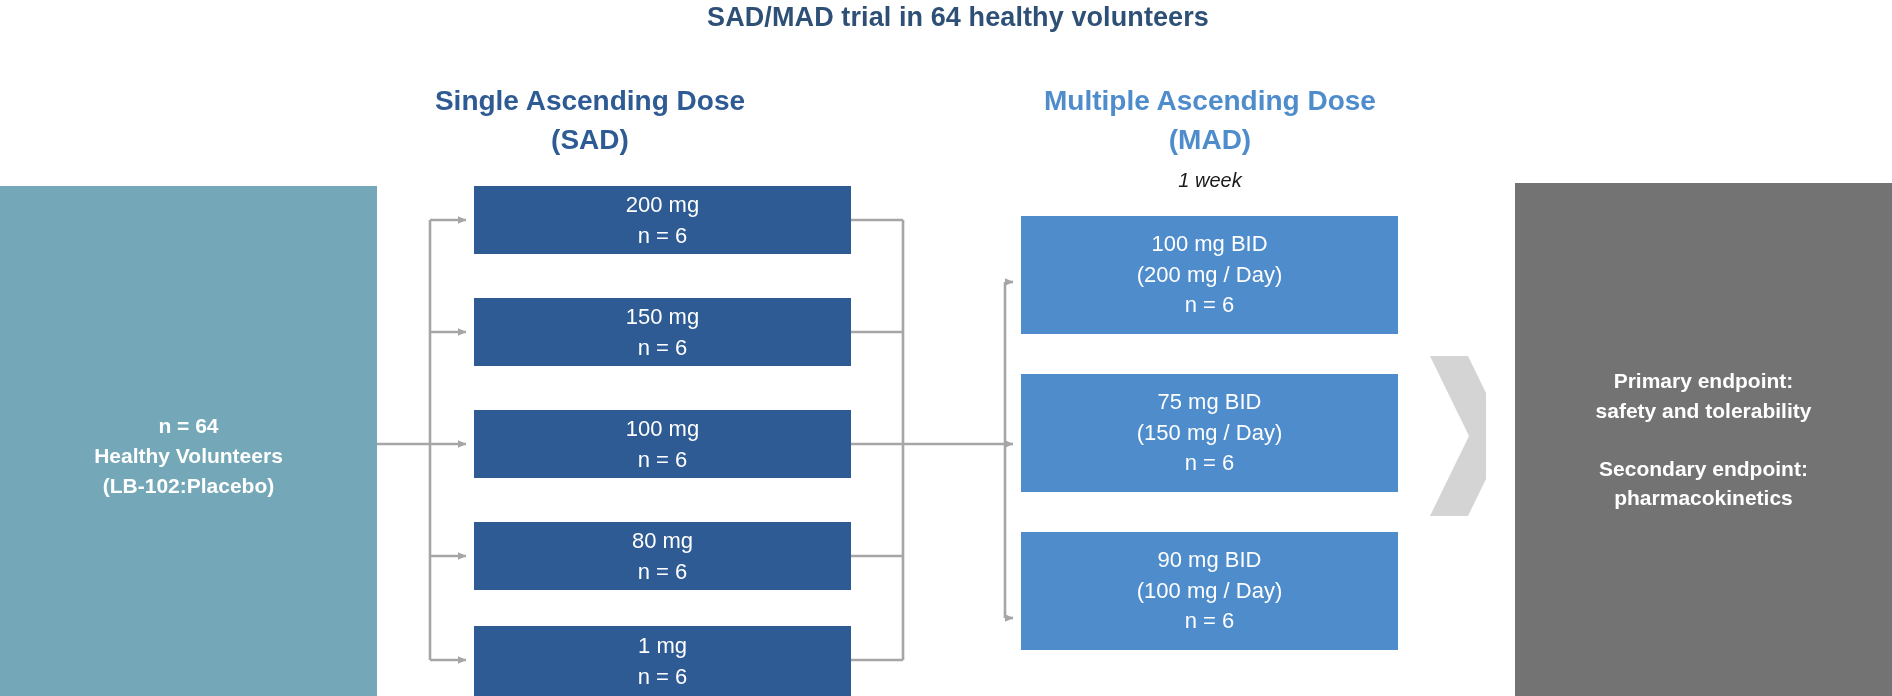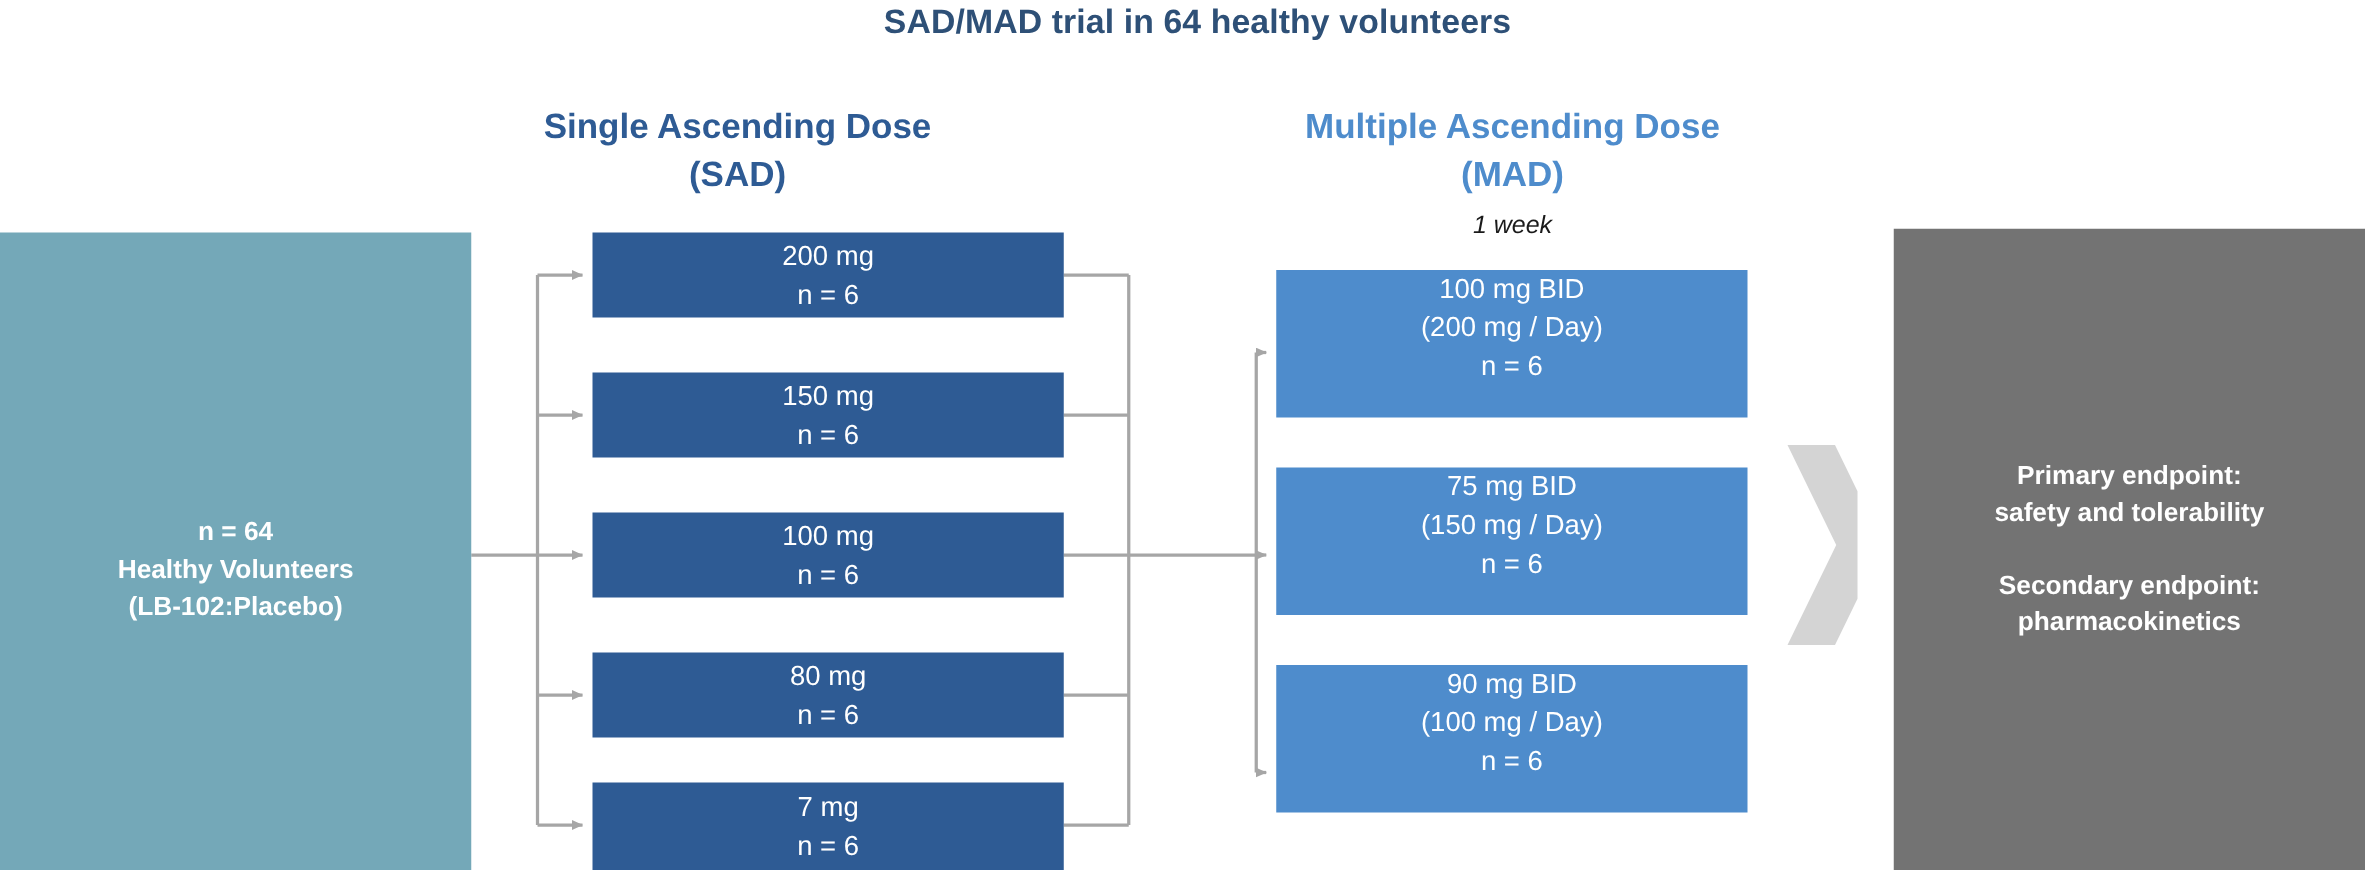--- a/index.html
+++ b/index.html
@@ -114,21 +114,21 @@
     width: 377px;
   }
 
   .sad-box { background: #2E5B94; height: 68px; }
 
   .mad-box {
     position: absolute;
     display: flex;
     flex-direction: column;
     align-items: center;
-    justify-content: flex-start;
+    justify-content: center;
     color: #ffffff;
     text-align: center;
     font-size: 22px;
     line-height: 1.40;
     left: 1021px;
     width: 377px;
     height: 118px;
     background: #4E8CCC;
   }
 
@@ -221,21 +221,21 @@
   </div>
   <div class="dose-box sad-box" style="top:410px">
     <div>100 mg</div>
     <div>n = 6</div>
   </div>
   <div class="dose-box sad-box" style="top:522px">
     <div>80 mg</div>
     <div>n = 6</div>
   </div>
   <div class="dose-box sad-box" style="top:626px;height:70px">
-    <div>7 mg</div>
+    <div>1 mg</div>
     <div>n = 6</div>
   </div>
 
   <div class="mad-box" style="top:216px">
     <div>100 mg BID</div>
     <div>(200 mg / Day)</div>
     <div>n = 6</div>
   </div>
   <div class="mad-box" style="top:374px">
     <div>75 mg BID</div>

